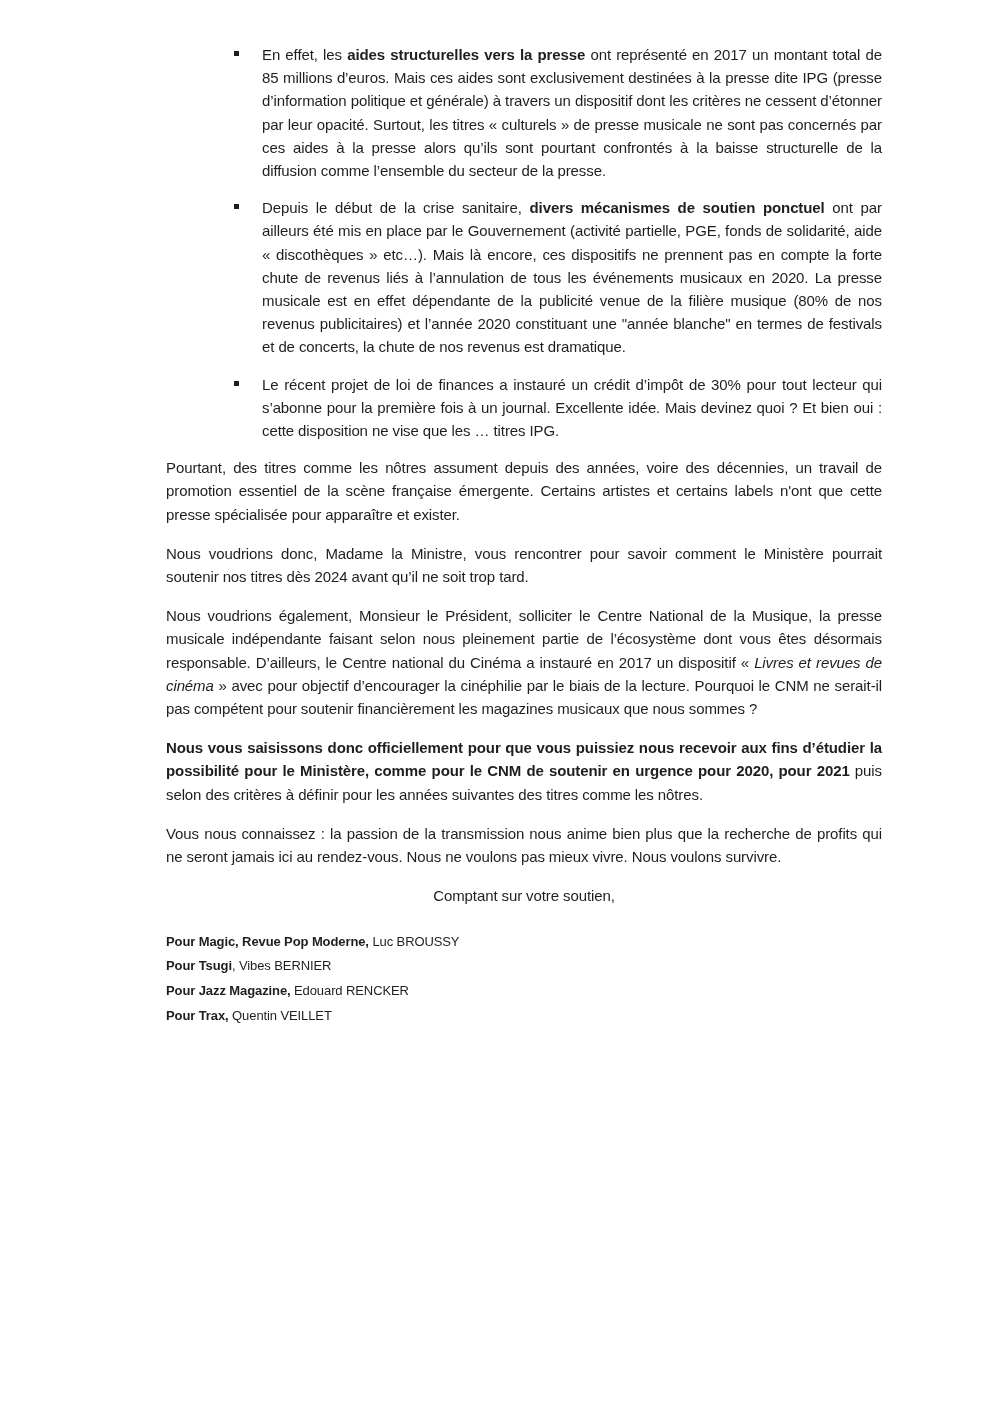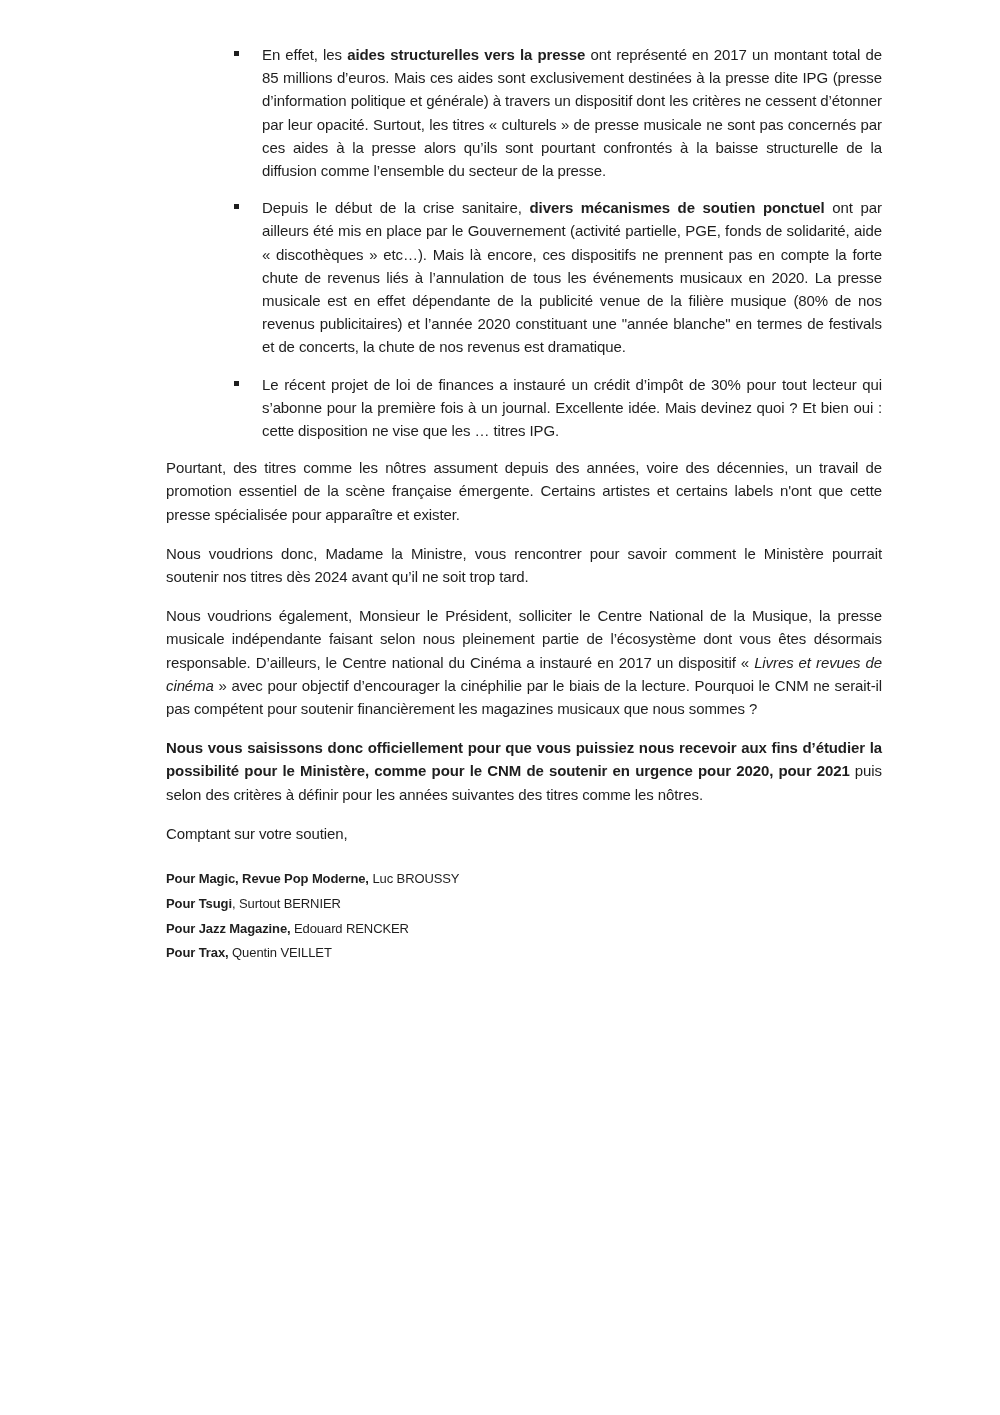--- a/index.html
+++ b/index.html
@@ -29,21 +29,21 @@
   .bullet-marker {
     position: absolute;
     left: 1px;
     top: 8px;
     width: 5px;
     height: 5px;
     background: #1e1e1e;
   }
   .para { margin: 0 0 16px 0; text-align: justify; }
   .para-pourtant { }
-  .closing { text-align: left; margin: 4px 0 20px 0; }
+  .closing { text-align: center; margin: 4px 0 20px 0; }
   .signatures { margin-top: 22px; }
   .sig { margin: 0; font-size: 13px; line-height: 24.8px; text-align: left; }
   .run-b { font-weight: 700; }
   .run-i { font-style: italic; }
 </style>
 </head>
 <body>
 
 <div class="page" style="background: rgb(255, 255, 255); color: rgb(30, 30, 30);">
   <div class="content">
@@ -64,24 +64,25 @@
     </ul>
 
     <p class="para para-pourtant"><span>Pourtant, des titres comme les nôtres assument depuis des années, voire des décennies, un travail de promotion essentiel de la scène française émergente. Certains artistes et certains labels n'ont que cette presse spécialisée pour apparaître et exister.</span></p>
 
     <p class="para"><span>Nous voudrions donc, Madame la Ministre, vous rencontrer pour savoir comment le Ministère pourrait soutenir nos titres dès 2024 avant qu’il ne soit trop tard.</span></p>
 
     <p class="para"><span>Nous voudrions également, Monsieur le Président, solliciter le Centre National de la Musique, la presse musicale indépendante faisant selon nous pleinement partie de l’écosystème dont vous êtes désormais responsable. D’ailleurs, le Centre national du Cinéma a instauré en 2017 un dispositif « </span><span class="run-i">Livres et revues de cinéma</span><span> » avec pour objectif d’encourager la cinéphilie par le biais de la lecture. Pourquoi le CNM ne serait-il pas compétent pour soutenir financièrement les magazines musicaux que nous sommes ?</span></p>
 
     <p class="para"><span class="run-b">Nous vous saisissons donc officiellement pour que vous puissiez nous recevoir aux fins d’étudier la possibilité pour le Ministère, comme pour le CNM de soutenir en urgence pour 2020, pour 2021</span><span> puis selon des critères à définir pour les années suivantes des titres comme les nôtres.</span></p>
 
+    <p class="para"><span>Vous nous connaissez : la passion de la transmission nous anime bien plus que la recherche de profits qui ne seront jamais ici au rendez-vous. Nous ne voulons pas mieux vivre. Nous voulons survivre.</span></p>
 
     <p class="para closing">Comptant sur votre soutien,</p>
 
     <div class="signatures">
       <p class="sig"><span class="run-b">Pour Magic, Revue Pop Moderne,</span><span> Luc BROUSSY</span></p>
-      <p class="sig"><span class="run-b">Pour Tsugi</span><span>, Surtout BERNIER</span></p>
+      <p class="sig"><span class="run-b">Pour Tsugi</span><span>, Vibes BERNIER</span></p>
       <p class="sig"><span class="run-b">Pour Jazz Magazine,</span><span> Edouard RENCKER</span></p>
       <p class="sig"><span class="run-b">Pour Trax,</span><span> Quentin VEILLET</span></p>
     </div>
 
   </div>
 </div>
 
 </body></html>

